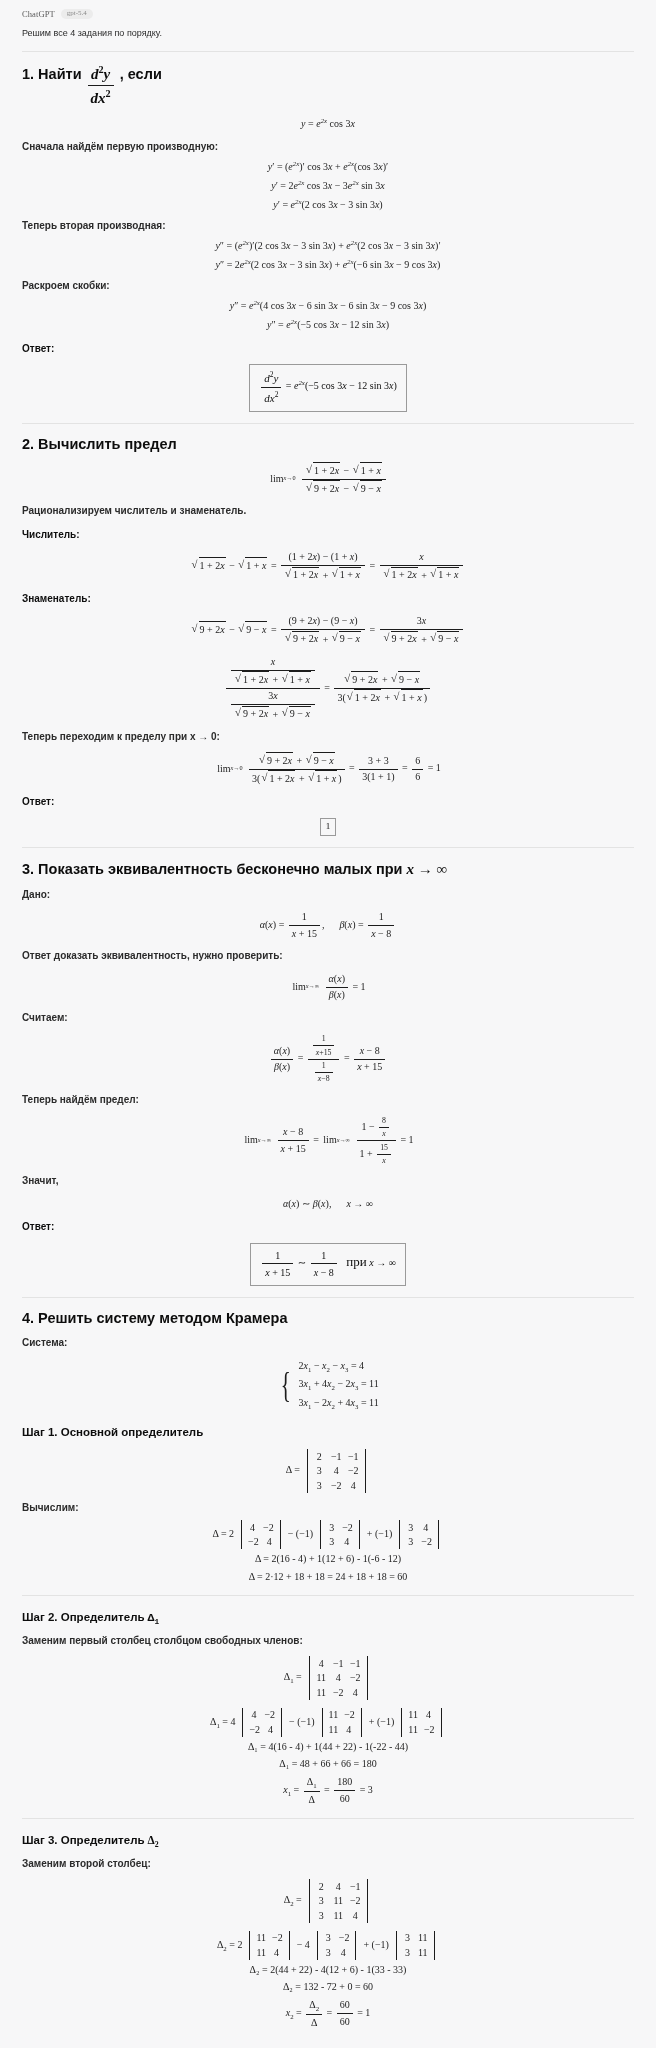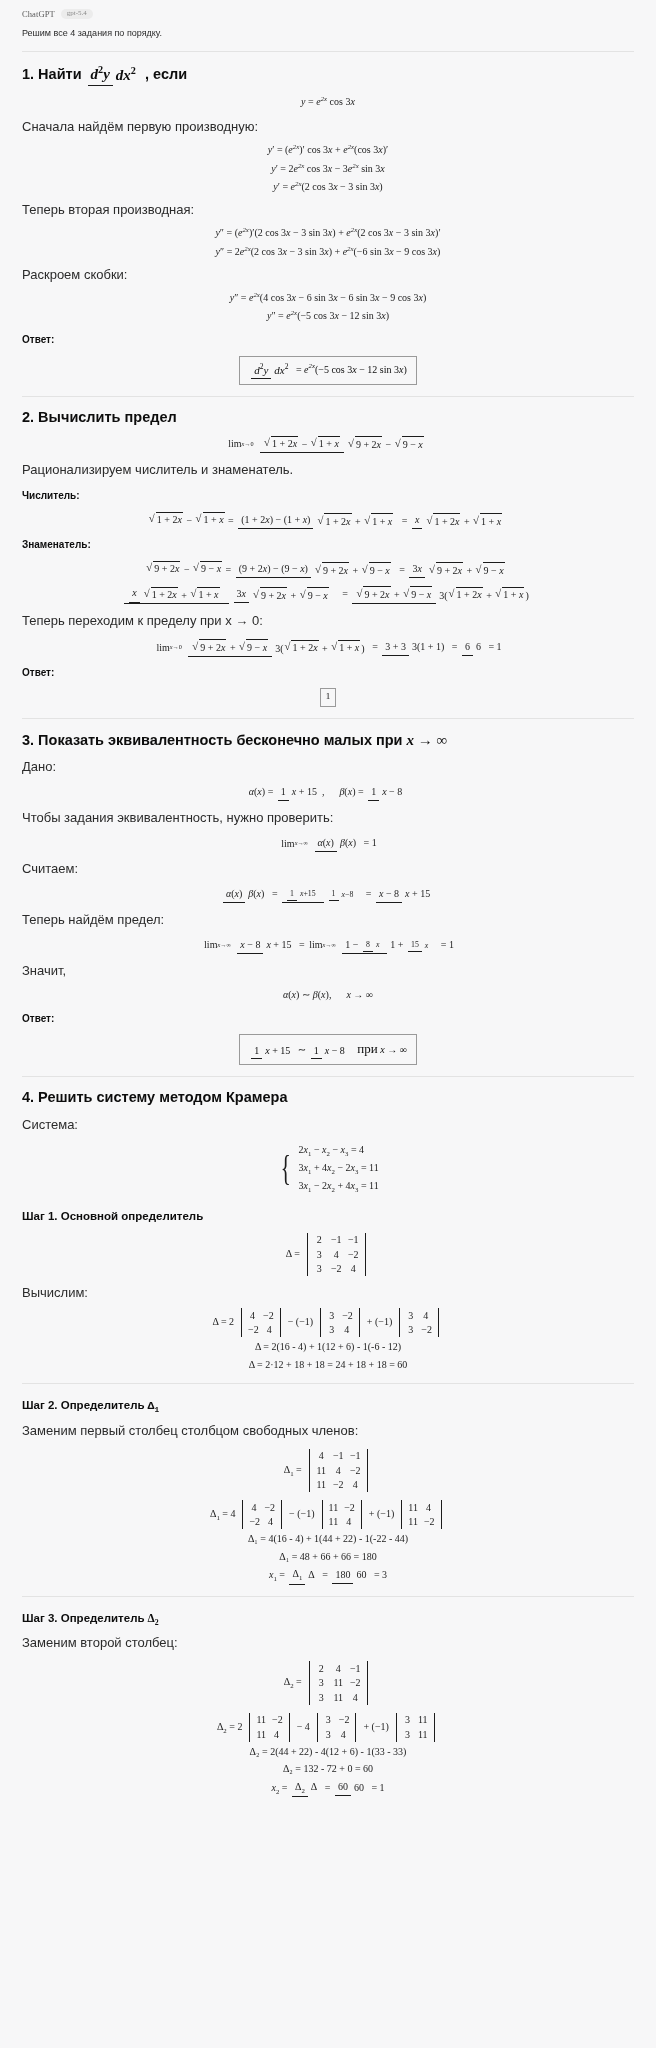--- a/index.html
+++ b/index.html
@@ -50,40 +50,40 @@
   }
   h3.step {
     font-size: 11.5px; font-weight: 700;
     margin: 13px 0 6px 0; color: #0d0d0d;
     display: flex; align-items: baseline; gap: 3px;
   }
   h4.sub {
     font-size: 10px; font-weight: 700;
     margin: 9px 0 5px 0; color: #0d0d0d;
   }
-  p.txt { font-size: 13px; color: #2b2b2b; margin: 6px 0 5px 0; }
+  p.txt { font-size: 10px; color: #2b2b2b; margin: 6px 0 5px 0; font-weight: bold; }
 
   
   .math-block {
     text-align: center;
     margin: 8px 0 8px 0;
     font-family: "Liberation Serif", serif;
     font-size: 10px;
     color: #1c1c1c;
   }
   .math-block.tight { margin: 3px 0; }
   .mi { font-style: italic; font-family: "Liberation Serif", serif; }
   .mn, .mo { font-style: normal; font-family: "Liberation Serif", serif; }
   .mop { font-style: normal; }
   sup, sub { font-size: 68%; font-style: normal; }
   sup.it, sub.it { font-style: italic; }
 
   
   .frac {
-    display: inline-flex; flex-direction: row;
+    display: inline-flex; flex-direction: column;
     vertical-align: middle; text-align: center;
     margin: 0 2px;
   }
   .frac > .num { padding: 0 3px 0.5px 3px; border-bottom: 1px solid #1c1c1c; }
   .frac > .den { padding: 0.5px 3px 0 3px; }
   .frac.sm { font-size: 78%; }
 
   
   .sqrt { display: inline-block; position: relative; padding-left: 7px; margin: 0 1px; }
   .sqrt::before {
@@ -376,21 +376,21 @@
         <span class="den"><span class="mi">x</span> <span class="mo">+</span> 15</span>
       </span>,
     &nbsp;&nbsp;&nbsp;&nbsp;
     <span class="mi">β</span>(<span class="mi">x</span>) <span class="mo">=</span>
     <span class="frac">
         <span class="num">1</span>
         <span class="den"><span class="mi">x</span> <span class="mo">−</span> 8</span>
       </span>
   </div>
 
-  <p class="txt">Чтобы задания эквивалентность, нужно проверить:</p>
+  <p class="txt">Ответ доказать эквивалентность, нужно проверить:</p>
 
   <div class="math-block">
     <span class="lim">
       <span class="lim-top mop">lim</span>
       <span class="lim-bot"><span class="mi">x</span>→∞</span>
     </span>
     <span class="frac">
       <span class="num"><span class="mi">α</span>(<span class="mi">x</span>)</span>
       <span class="den"><span class="mi">β</span>(<span class="mi">x</span>)</span>
     </span>

